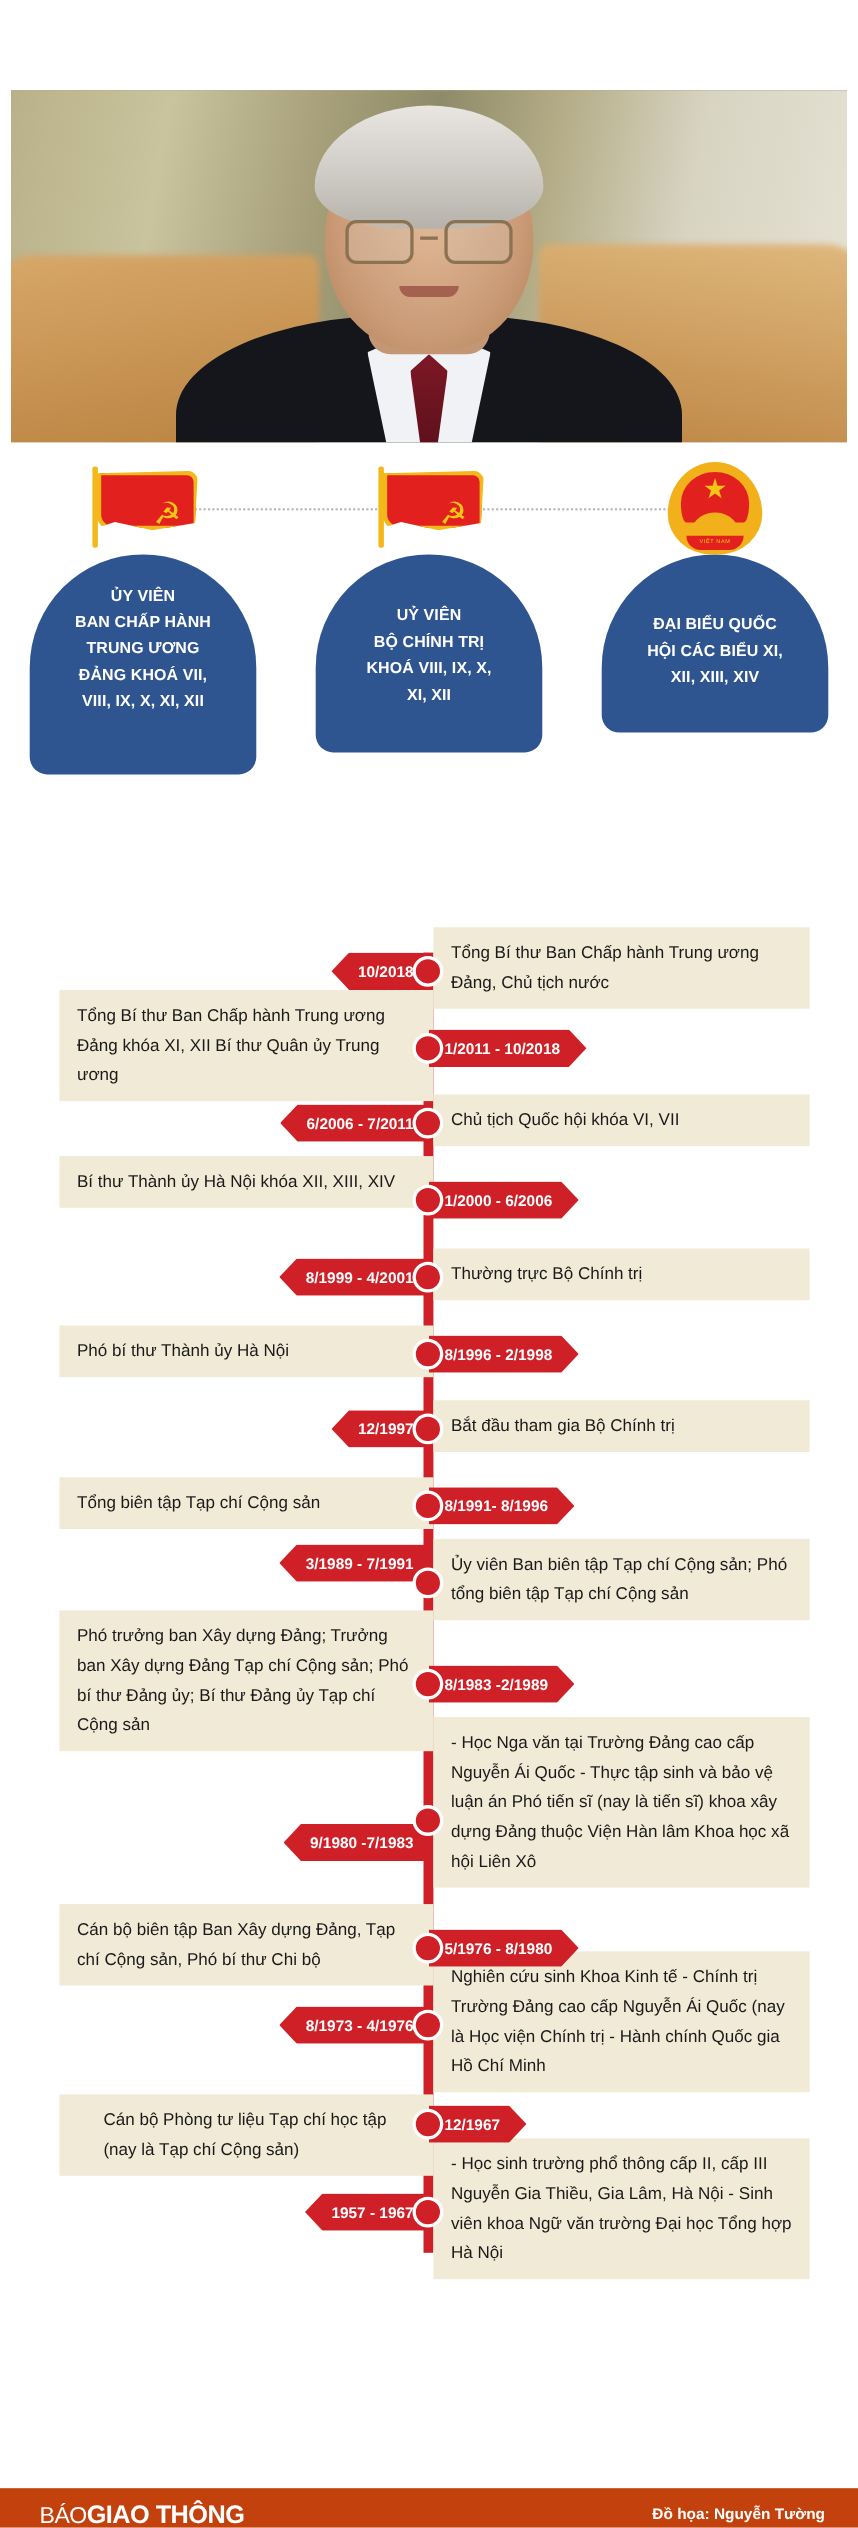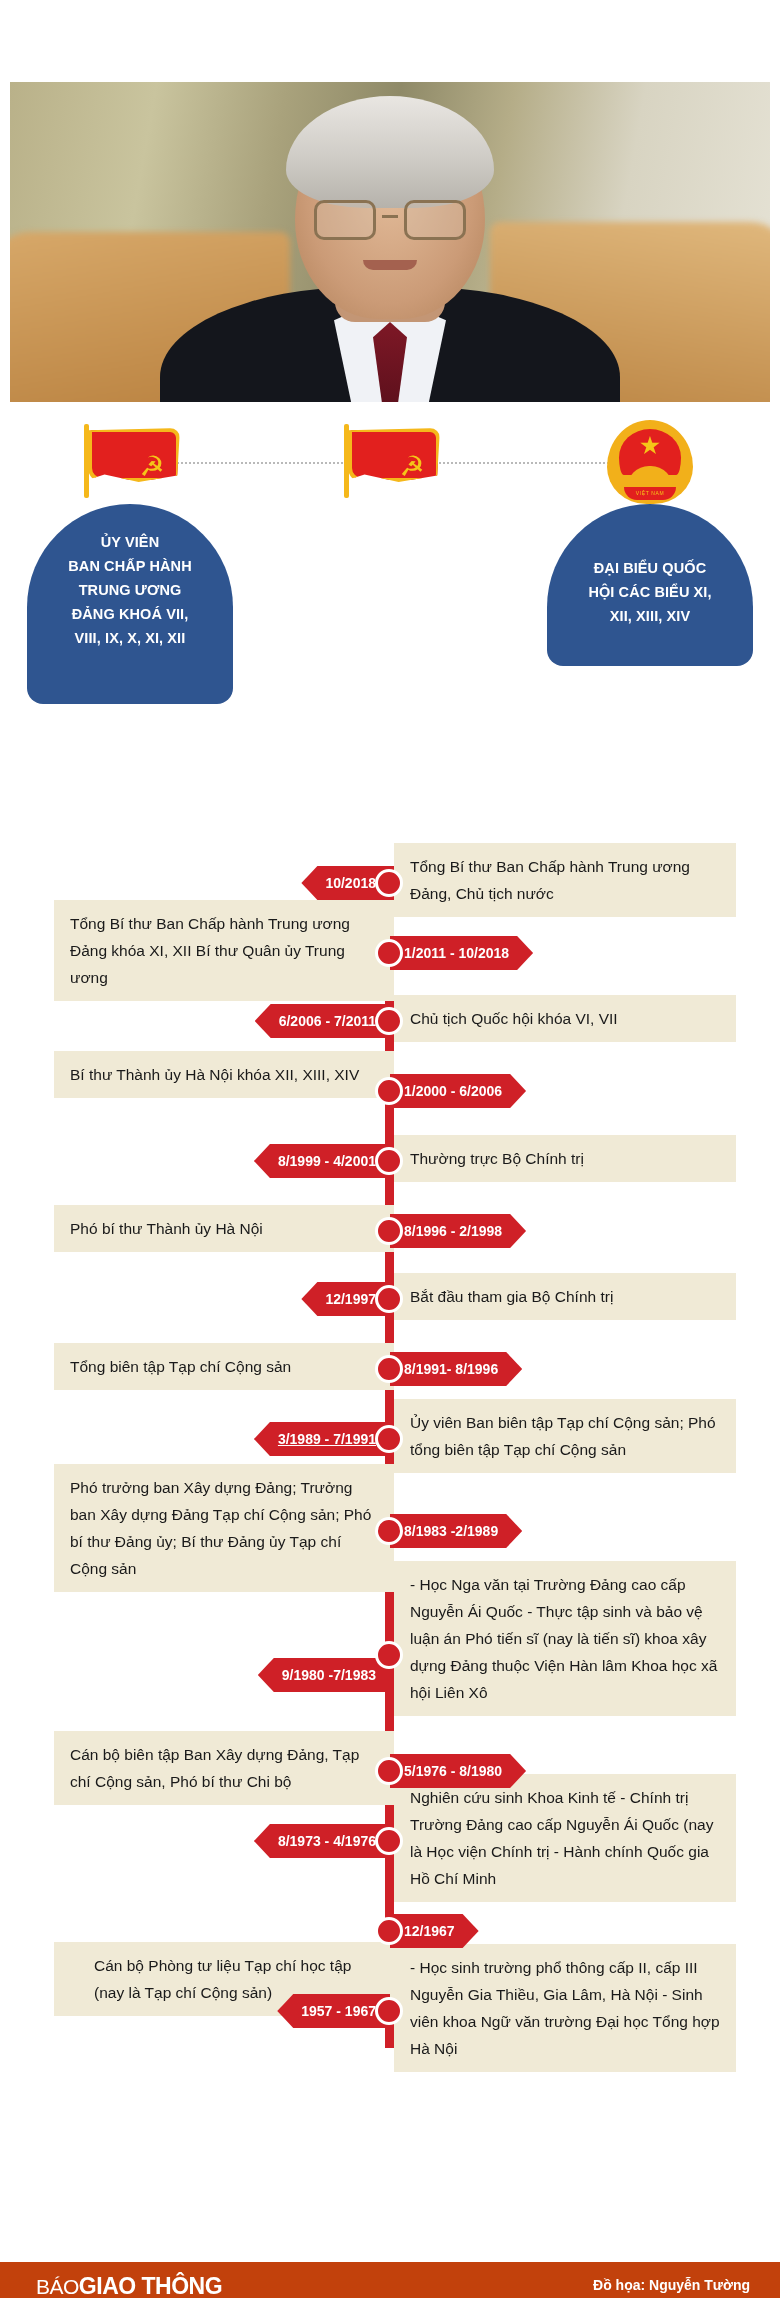--- a/index.html
+++ b/index.html
@@ -326,20 +326,26 @@
 
     <div class="badge b2">
       <div class="emblem">
         <div class="flag">
           <div class="pole"></div>
           <div class="cloth">
               <div class="hs">☭</div>
             </div>
         </div>
       </div>
+      <div class="bubble mid">
+        <div>UỶ VIÊN</div>
+        <div>BỘ CHÍNH TRỊ</div>
+        <div>KHOÁ VIII, IX, X,</div>
+        <div>XI, XII</div>
+      </div>
     </div>
 
     <div class="badge b3">
       <div class="emblem">
         <div class="natemb">
           <div class="ring"></div>
           <div class="inner"></div>
           <div class="star">★</div>
           <div class="gear"></div>
           <div class="band">VIỆT NAM</div>
@@ -391,21 +397,21 @@
           <div class="tag left" style="top: 430px;">12/1997</div>
           <div class="dot" style="top: 433px;"></div>
         </div>
         <div class="row">
           <div class="desc left" style="top: 490.5px;">Tổng biên tập Tạp chí Cộng sản</div>
           <div class="tag right" style="top: 500px;">8/1991- 8/1996</div>
           <div class="dot" style="top: 503px;"></div>
         </div>
         <div class="row">
           <div class="desc right" style="top: 547px;">Ủy viên Ban biên tập Tạp chí Cộng sản; Phó tổng biên tập Tạp chí Cộng sản</div>
-          <div class="tag left" style="top: 570px; text-decoration: underline;">3/1989 - 7/1991</div>
+          <div class="tag left" style="top: 552px;">3/1989 - 7/1991</div>
           <div class="dot" style="top: 573px;"></div>
         </div>
         <div class="row">
           <div class="desc left" style="top: 612px;">Phó trưởng ban Xây dựng Đảng; Trưởng ban Xây dựng Đảng Tạp chí Cộng sản; Phó bí thư Đảng ủy; Bí thư Đảng ủy Tạp chí Cộng sản</div>
           <div class="tag right" style="top: 662px;">8/1983 -2/1989</div>
           <div class="dot" style="top: 665px;"></div>
         </div>
         <div class="row">
           <div class="desc right" style="top: 709px;">- Học Nga văn tại Trường Đảng cao cấp Nguyễn Ái Quốc - Thực tập sinh và bảo vệ luận án Phó tiến sĩ (nay là tiến sĩ) khoa xây dựng Đảng thuộc Viện Hàn lâm Khoa học xã hội Liên Xô</div>
           <div class="tag left" style="top: 786px; margin-top: 20px;">9/1980 -7/1983</div>
@@ -415,21 +421,21 @@
           <div class="desc left" style="top: 879px;">Cán bộ biên tập Ban Xây dựng Đảng, Tạp chí Cộng sản, Phó bí thư Chi bộ</div>
           <div class="tag right" style="top: 902px;">5/1976 - 8/1980</div>
           <div class="dot" style="top: 905px;"></div>
         </div>
         <div class="row">
           <div class="desc right" style="top: 922px;">Nghiên cứu sinh Khoa Kinh tế - Chính trị Trường Đảng cao cấp Nguyễn Ái Quốc (nay là Học viện Chính trị - Hành chính Quốc gia Hồ Chí Minh</div>
           <div class="tag left" style="top: 972px;">8/1973 - 4/1976</div>
           <div class="dot" style="top: 975px;"></div>
         </div>
         <div class="row">
-          <div class="desc left" style="top: 1090px; padding-left: 40px;">Cán bộ Phòng tư liệu Tạp chí học tập (nay là Tạp chí Cộng sản)</div>
+          <div class="desc left" style="top: 1052px; padding-left: 40px;">Cán bộ Phòng tư liệu Tạp chí học tập (nay là Tạp chí Cộng sản)</div>
           <div class="tag right" style="top: 1062px;">12/1967</div>
           <div class="dot" style="top: 1065px;"></div>
         </div>
         <div class="row">
           <div class="desc right" style="top: 1092px;">- Học sinh trường phổ thông cấp II, cấp III Nguyễn Gia Thiều, Gia Lâm, Hà Nội - Sinh viên khoa Ngữ văn trường Đại học Tổng hợp Hà Nội</div>
           <div class="tag left" style="top: 1142px;">1957 - 1967</div>
           <div class="dot" style="top: 1145px;"></div>
         </div>
       </div>
   </div>

